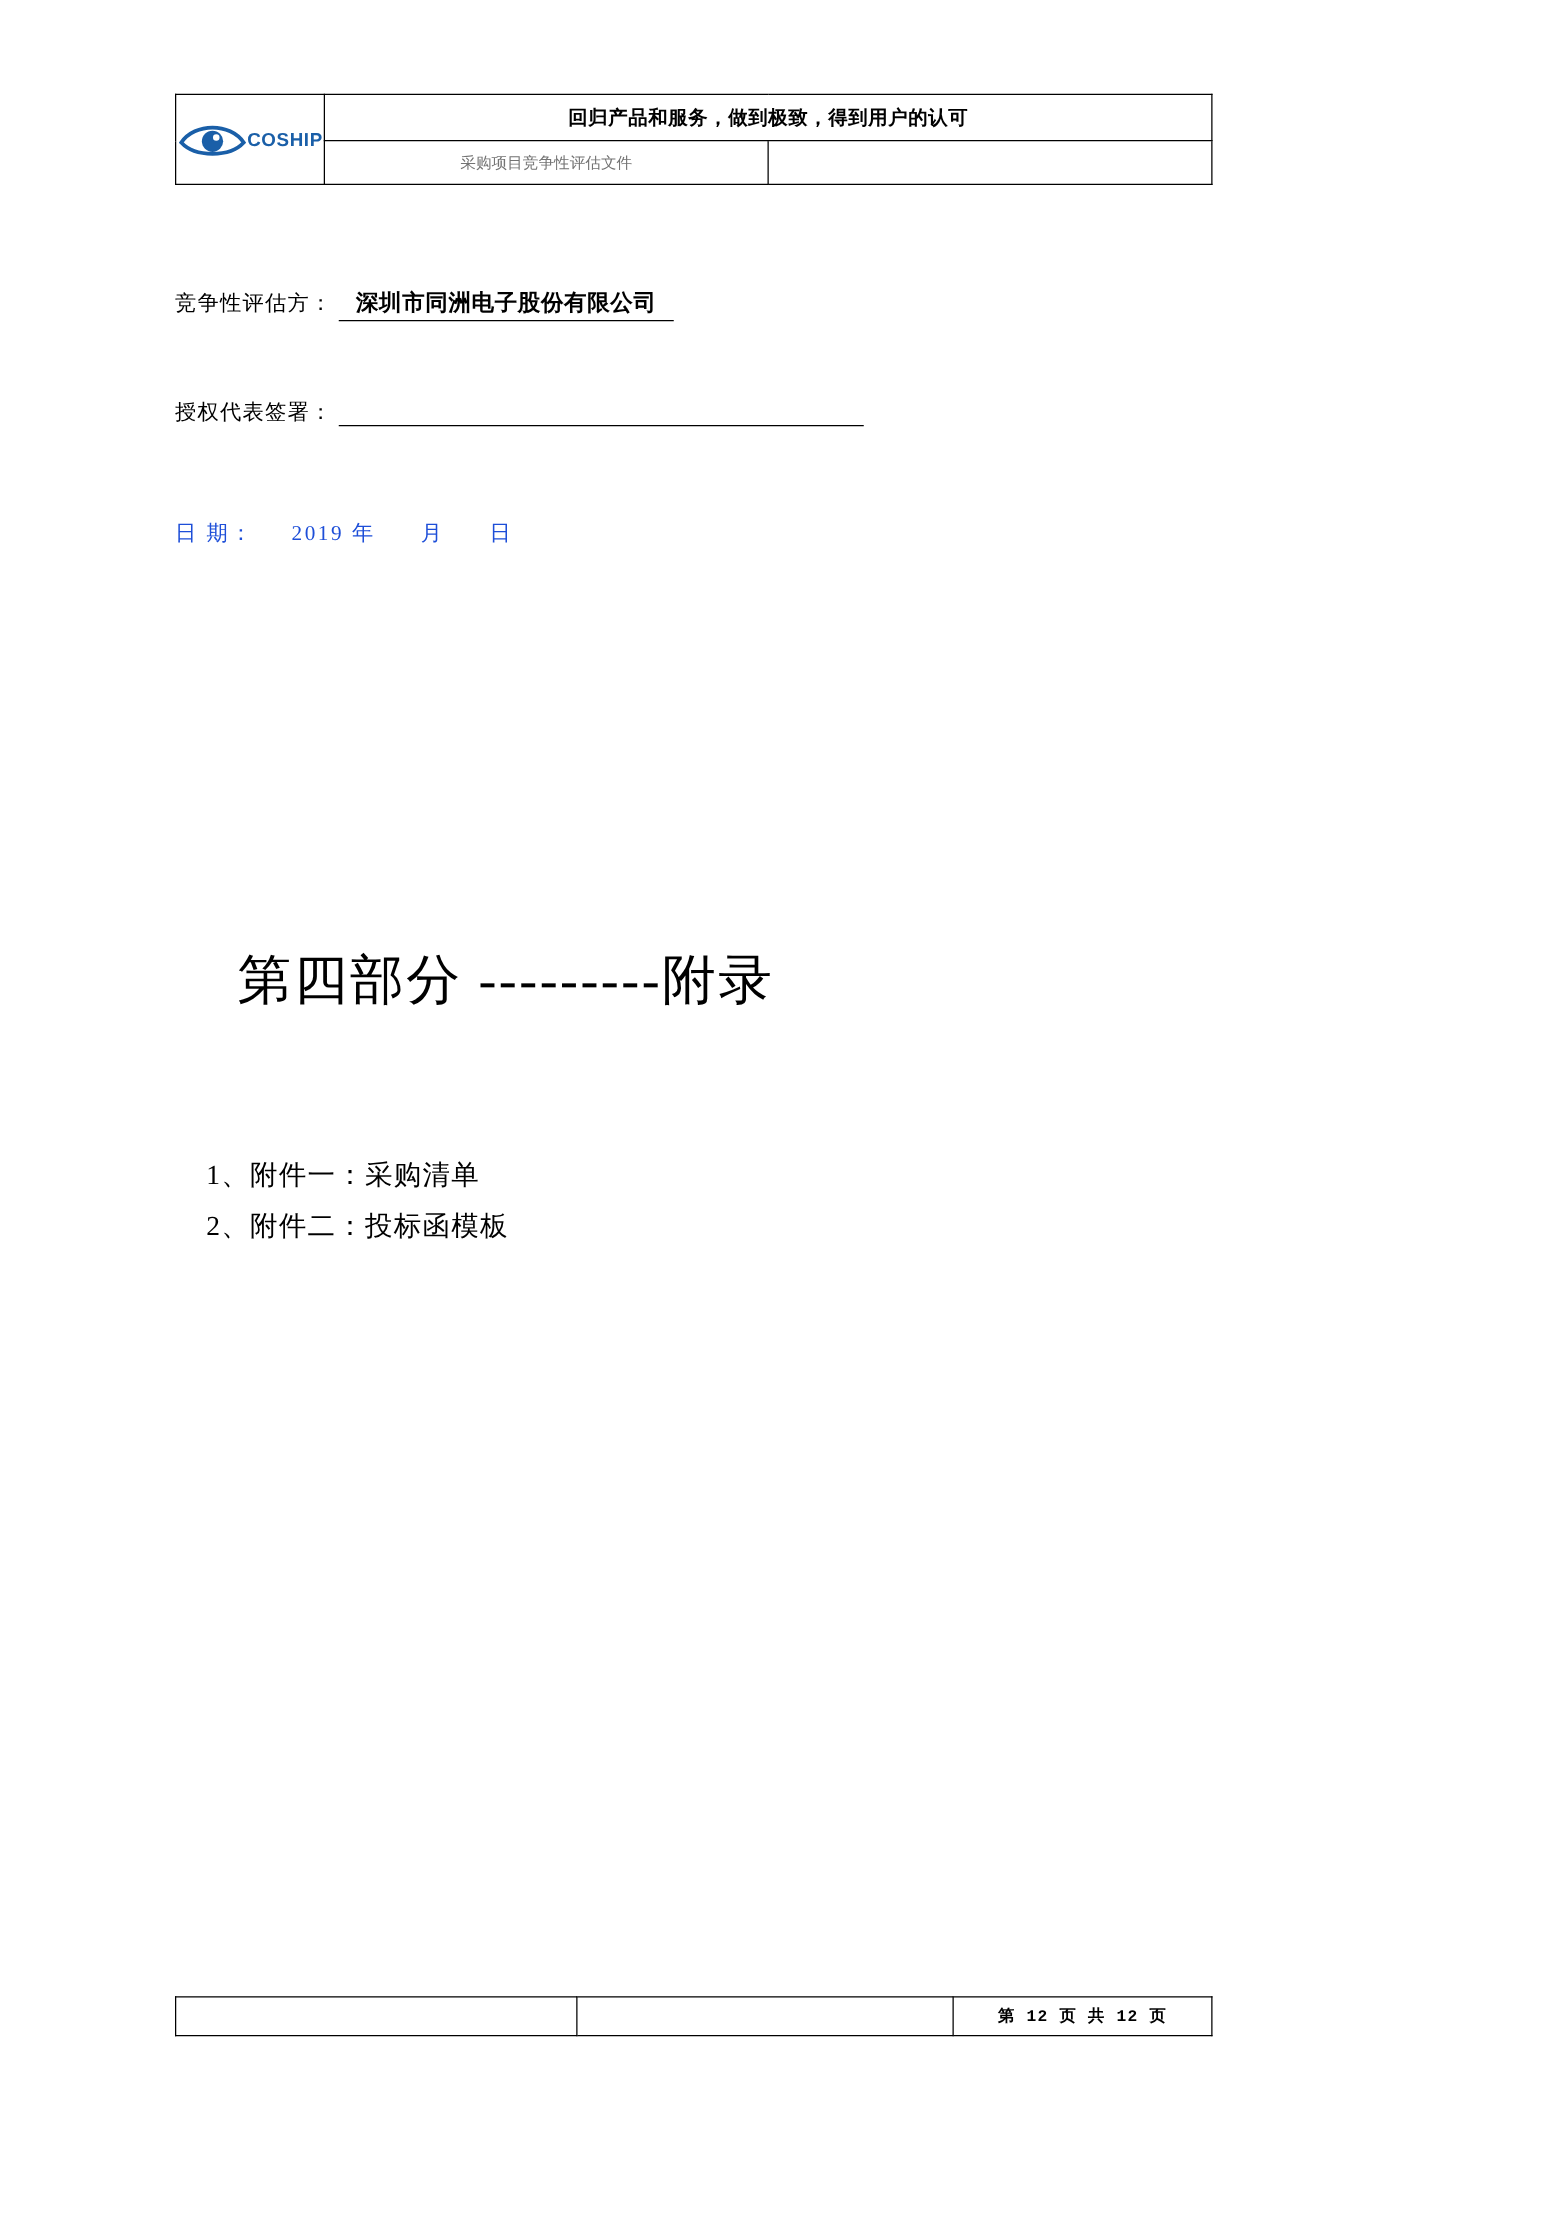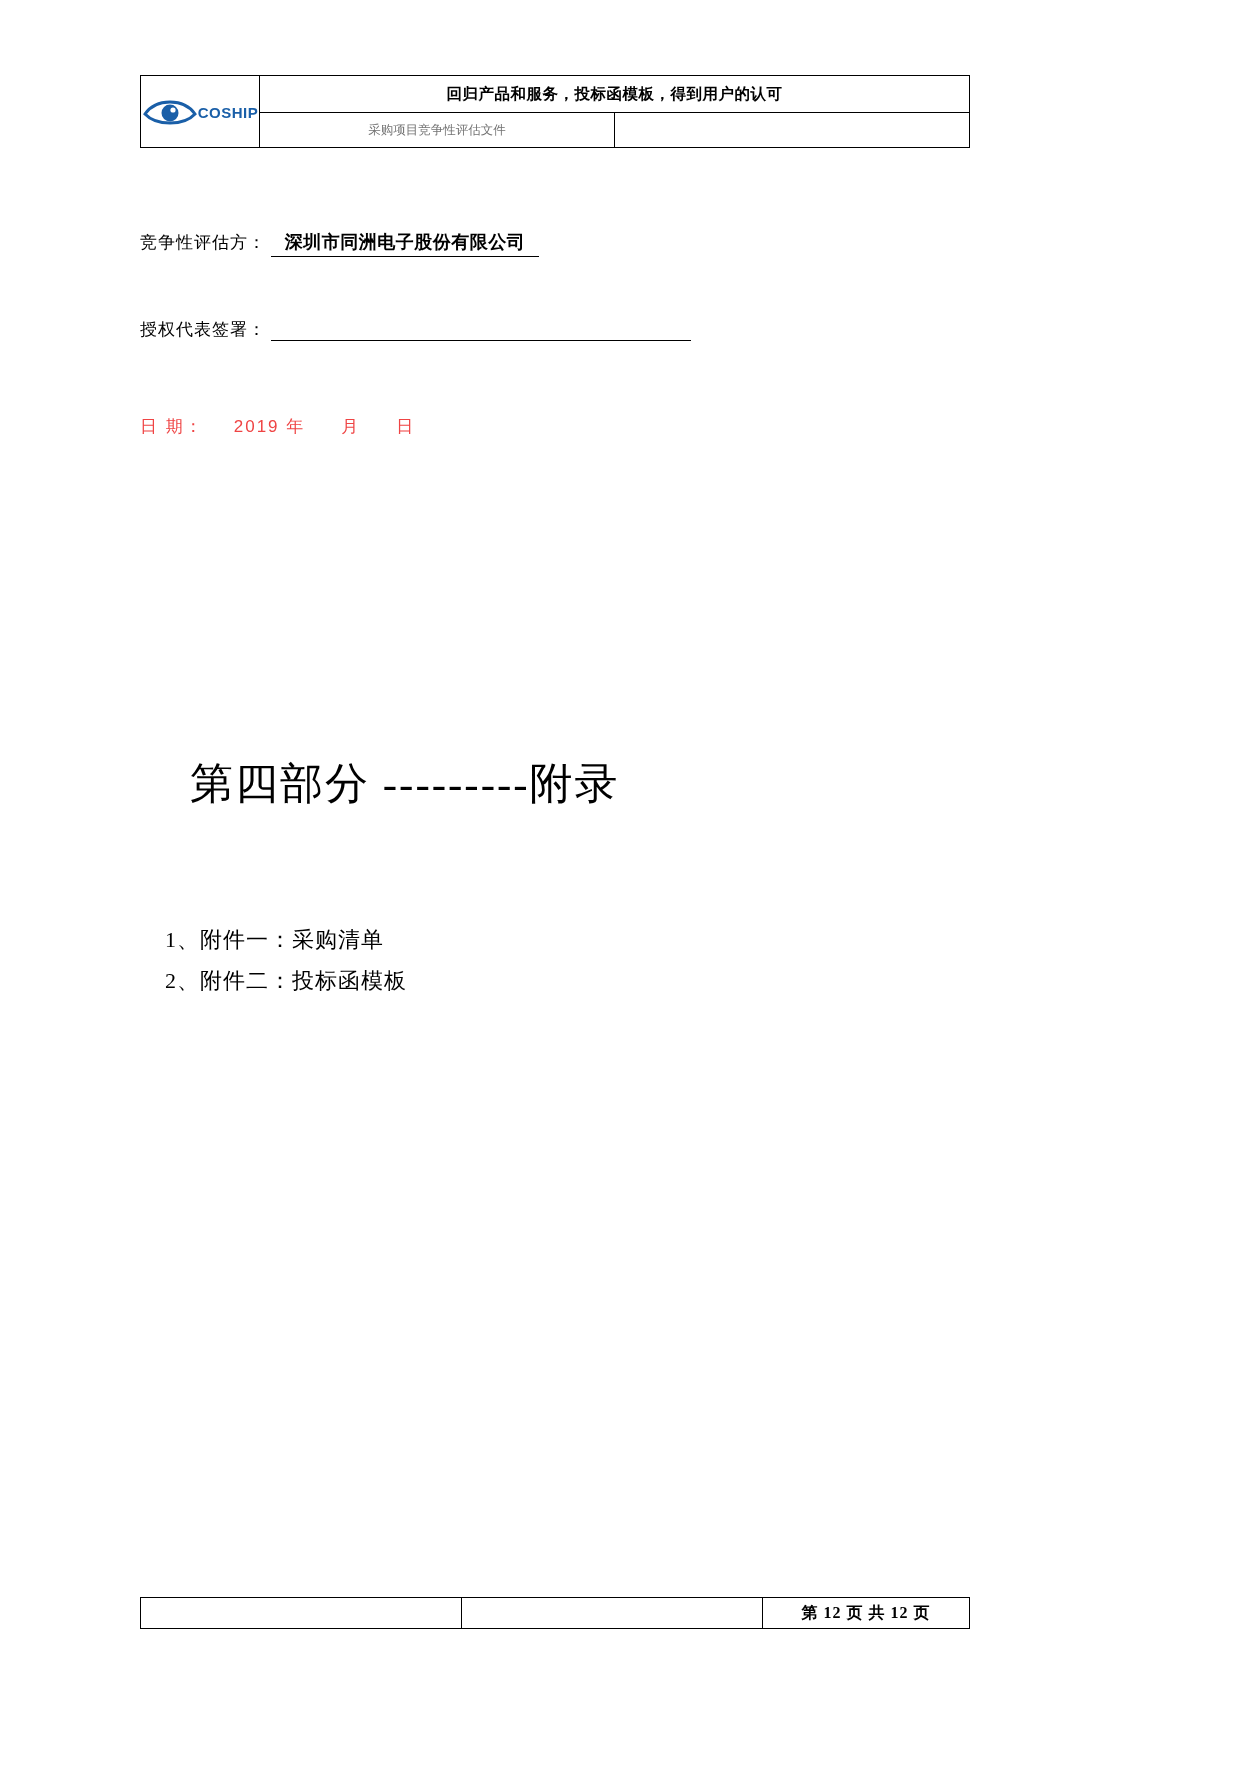--- a/index.html
+++ b/index.html
@@ -99,23 +99,23 @@
     border-bottom: 1.5px solid #000000;
     width: 420px;
     height: 20px;
     vertical-align: bottom;
   }
 
   .date-row {
     position: absolute;
     left: 140px;
     top: 415px;
-    font-family: Liberation Sans, sans-serif;
+    font-family: Liberation Serif, serif;
     font-size: 17px;
-    color: #ef4444;
+    color: #1d4ed8;
     letter-spacing: 2px;
     white-space: nowrap;
   }
   .date-row .sp-wide { display: inline-block; width: 36px; }
   .date-row .sp-med { display: inline-block; width: 30px; }
 
   
   .section-title {
     position: absolute;
     left: 190px;
@@ -151,23 +151,23 @@
   .footer-table td {
     border: 1px solid #000000;
     padding: 0;
     height: 30px;
     vertical-align: middle;
   }
   .footer-left { width: 320px; }
   .footer-mid { width: 300px; }
   .footer-page {
     text-align: center;
-    font-family: Liberation Serif, serif;
-    font-weight: bold;
-    font-size: 16px;
+    font-family: Liberation Mono, monospace;
+    font-weight: bold;
+    font-size: 13px;
     letter-spacing: 1px;
     margin-top: 38px;
   }
   .footer-slogan {
     text-align: center;
     font-family: "Liberation Sans", sans-serif;
     font-weight: bold;
     font-size: 15px;
     letter-spacing: 1px;
   }
@@ -185,21 +185,21 @@
           <span class="logo-eye">
             <svg width="56" height="34" viewBox="0 0 56 34" xmlns="http://www.w3.org/2000/svg">
               <path d="M3 19 C14 3, 42 3, 53 19 C42 31, 14 31, 3 19 Z" fill="none" stroke="#1a5fa8" stroke-width="3"></path>
               <circle cx="28" cy="18" r="8.5" fill="#1a5fa8"></circle>
               <circle cx="31" cy="15" r="2.6" fill="#ffffff"></circle>
             </svg>
           </span>
           <span class="logo-text">COSHIP</span>
         </div>
       </td>
-      <td class="header-slogan" colspan="2">回归产品和服务，投标函模板，得到用户的认可</td>
+      <td class="header-slogan" colspan="2">回归产品和服务，做到极致，得到用户的认可</td>
     </tr>
     <tr>
       <td class="header-sub">采购项目竞争性评估文件</td>
       <td class="header-blank"></td>
     </tr>
   </tbody>
     </table>
 
   <div class="field-row" style="left:140px; top:318px;">
     <span class="field-label">授权代表签署：</span>

